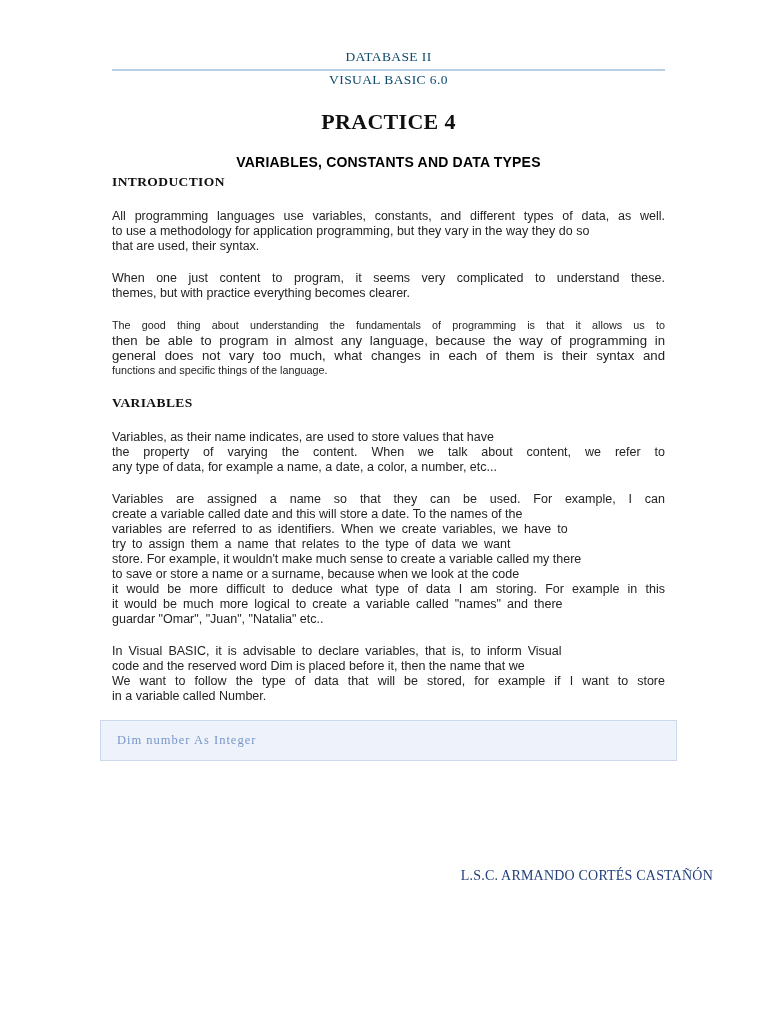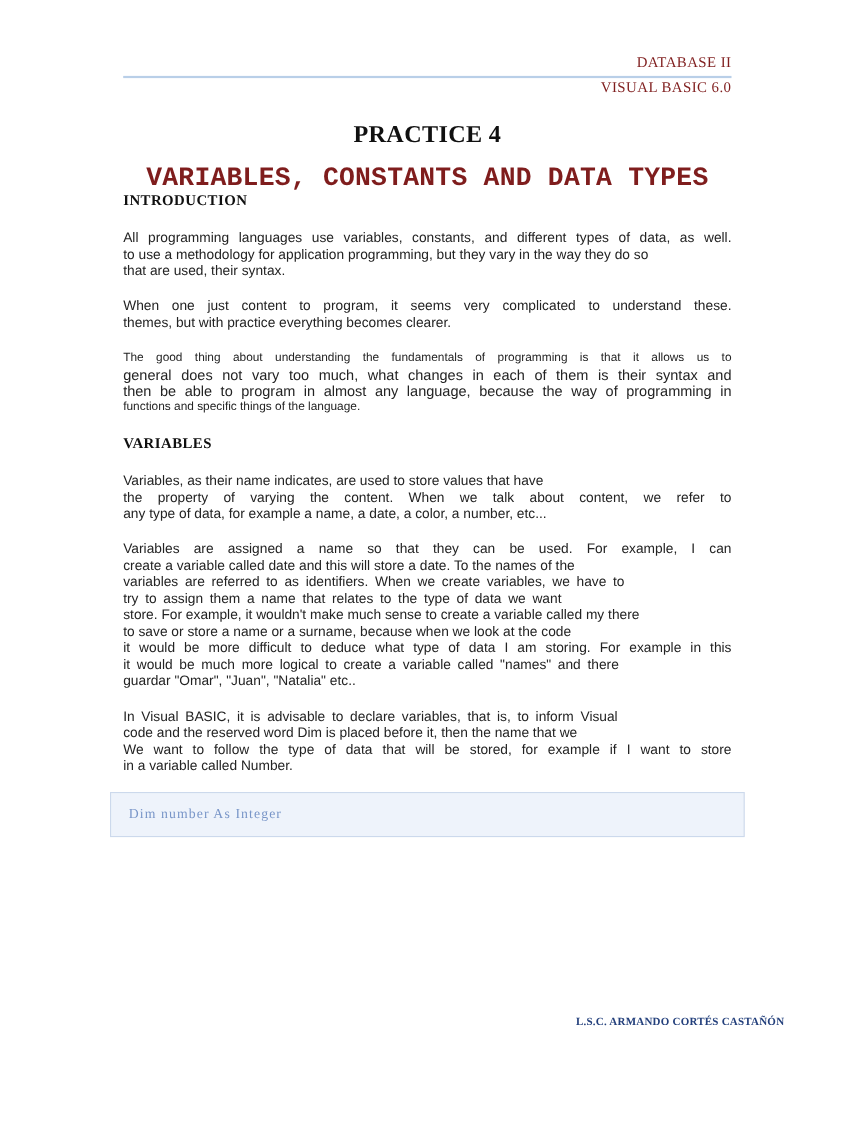--- a/index.html
+++ b/index.html
@@ -14,48 +14,48 @@
     padding-top: 49px;
   }
   .column { margin-left: 112px; width: 553px; }
 
   
   .course, .subcourse {
     font-family: "Liberation Serif", serif;
     font-size: 13.5px;
     line-height: 16px;
     letter-spacing: 0.4px;
-    color: #7f1d1d;
-    text-align: right;
+    color: #0c4a6e;
+    text-align: center;
   }
   .rule {
     height: 0;
     border-top: 2px solid var(--rule, #b9cfe8);
     margin-top: 4px;
   }
   .subcourse { margin-top: 1px; }
 
   .title {
     font-family: "Liberation Serif", serif;
     font-weight: bold;
     font-size: 22px;
     line-height: 27px;
     margin: 20px 0 0 0;
     text-align: center;
     color: #101010;
     letter-spacing: 0.3px;
   }
   .subtitle {
-    font-family: Liberation Mono, monospace;
+    font-family: Liberation Sans, sans-serif;
     font-weight: bold;
-    font-size: 24px;
+    font-size: 14px;
     line-height: 23px;
     margin: 16px 0 0 0;
     text-align: center;
-    color: #7f1d1d;
+    color: #000000;
     letter-spacing: 0.2px;
   }
 
   
   .doc-body { }
   .section-heading {
     font-family: "Liberation Serif", serif;
     font-weight: bold;
     font-size: 13.5px;
     line-height: 15px;
@@ -89,25 +89,25 @@
   }
   .code-text {
     font-family: Liberation Serif, serif;
     font-size: 12.5px;
     letter-spacing: 1px;
     color: var(--code_text, #7895c8);
   }
 
   .footer {
     position: absolute;
-    top: 924px;
+    top: 868px;
     right: 55px;
     font-family: "Liberation Serif", serif;
-    font-weight: bold;
-    font-size: 10px;
+    font-weight: normal;
+    font-size: 14px;
     letter-spacing: 0.2px;
     color: var(--footer_text, #24407c);
   }
 </style>
 </head>
 <body>
 
 <div class="page">
   <div class="column">
     <div class="course">DATABASE II</div>
@@ -121,22 +121,22 @@
           <div class="text-line stretch">All programming languages use variables, constants, and different types of data, as well.</div>
           <div class="text-line">to use a methodology for application programming, but they vary in the way they do so</div>
           <div class="text-line">that are used, their syntax.</div>
         </div>
         <div class="paragraph">
           <div class="text-line stretch">When one just content to program, it seems very complicated to understand these.</div>
           <div class="text-line">themes, but with practice everything becomes clearer.</div>
         </div>
         <div class="paragraph">
           <div class="text-line stretch small">The good thing about understanding the fundamentals of programming is that it allows us to</div>
+          <div class="text-line stretch large">then be able to program in almost any language, because the way of programming in</div>
           <div class="text-line stretch large">general does not vary too much, what changes in each of them is their syntax and</div>
-          <div class="text-line stretch large">then be able to program in almost any language, because the way of programming in</div>
           <div class="text-line small">functions and specific things of the language.</div>
         </div>
         <div class="section-heading">VARIABLES</div>
         <div class="paragraph">
           <div class="text-line">Variables, as their name indicates, are used to store values that have</div>
           <div class="text-line stretch">the property of varying the content. When we talk about content, we refer to</div>
           <div class="text-line">any type of data, for example a name, a date, a color, a number, etc...</div>
         </div>
         <div class="paragraph">
           <div class="text-line stretch">Variables are assigned a name so that they can be used. For example, I can</div>

